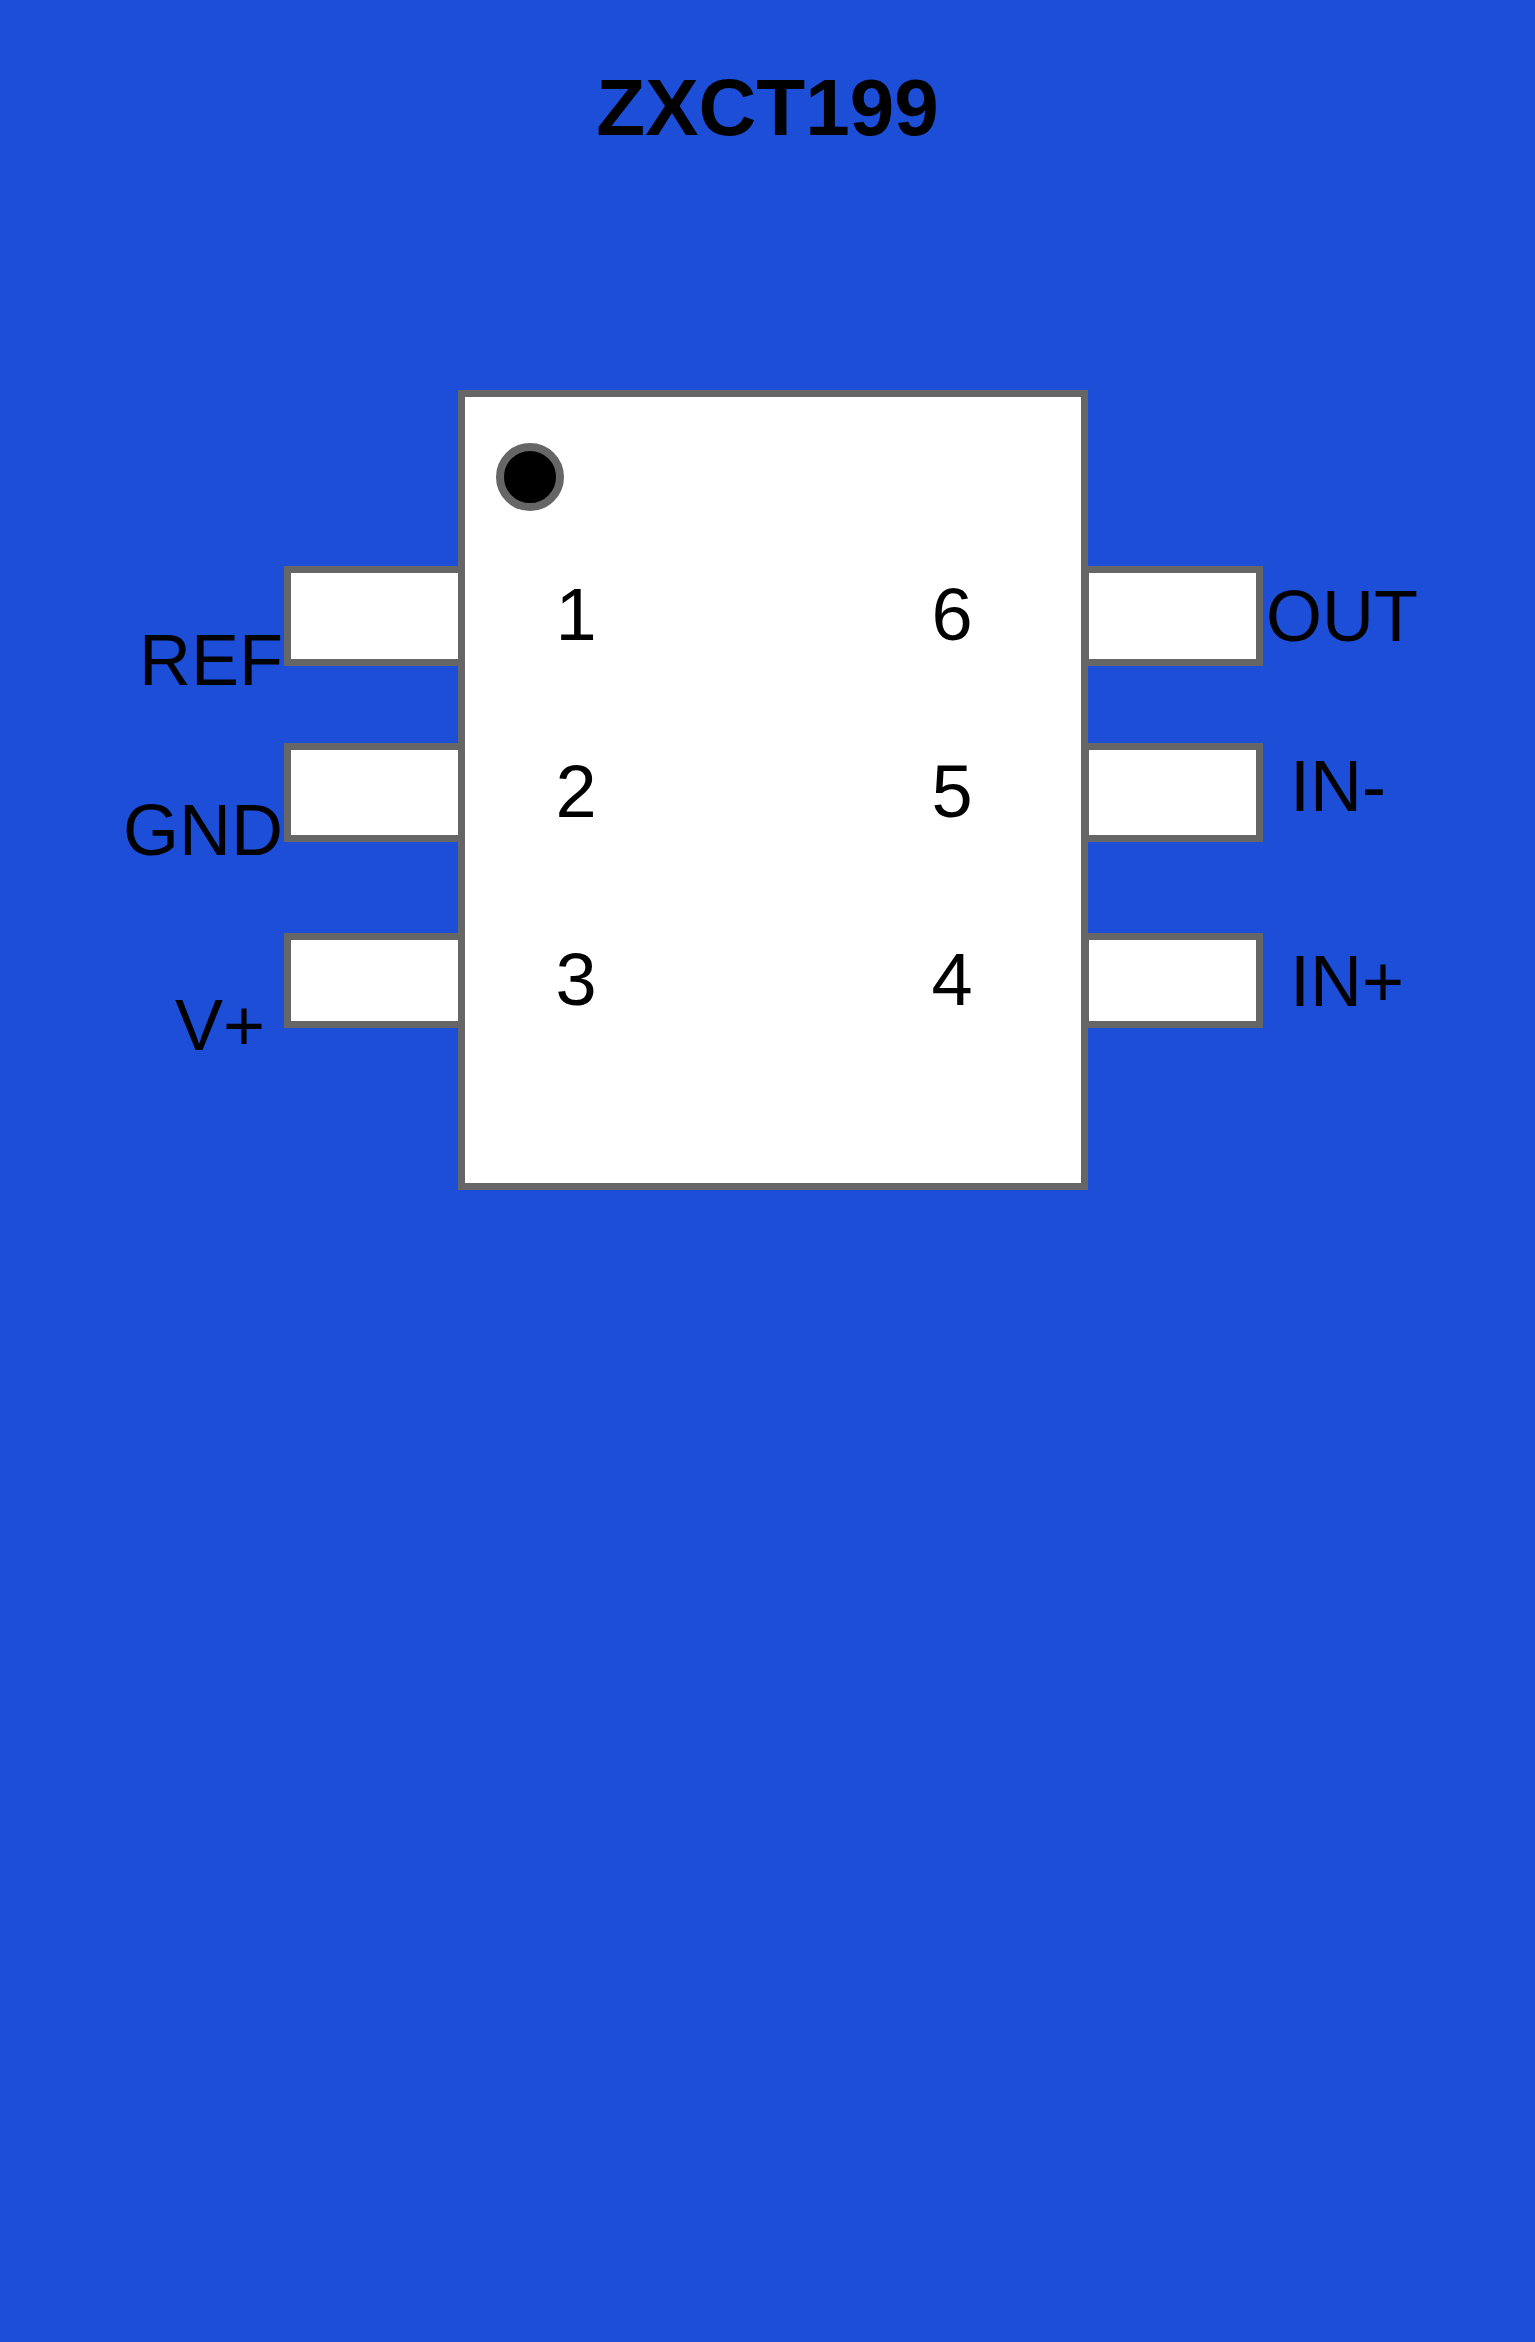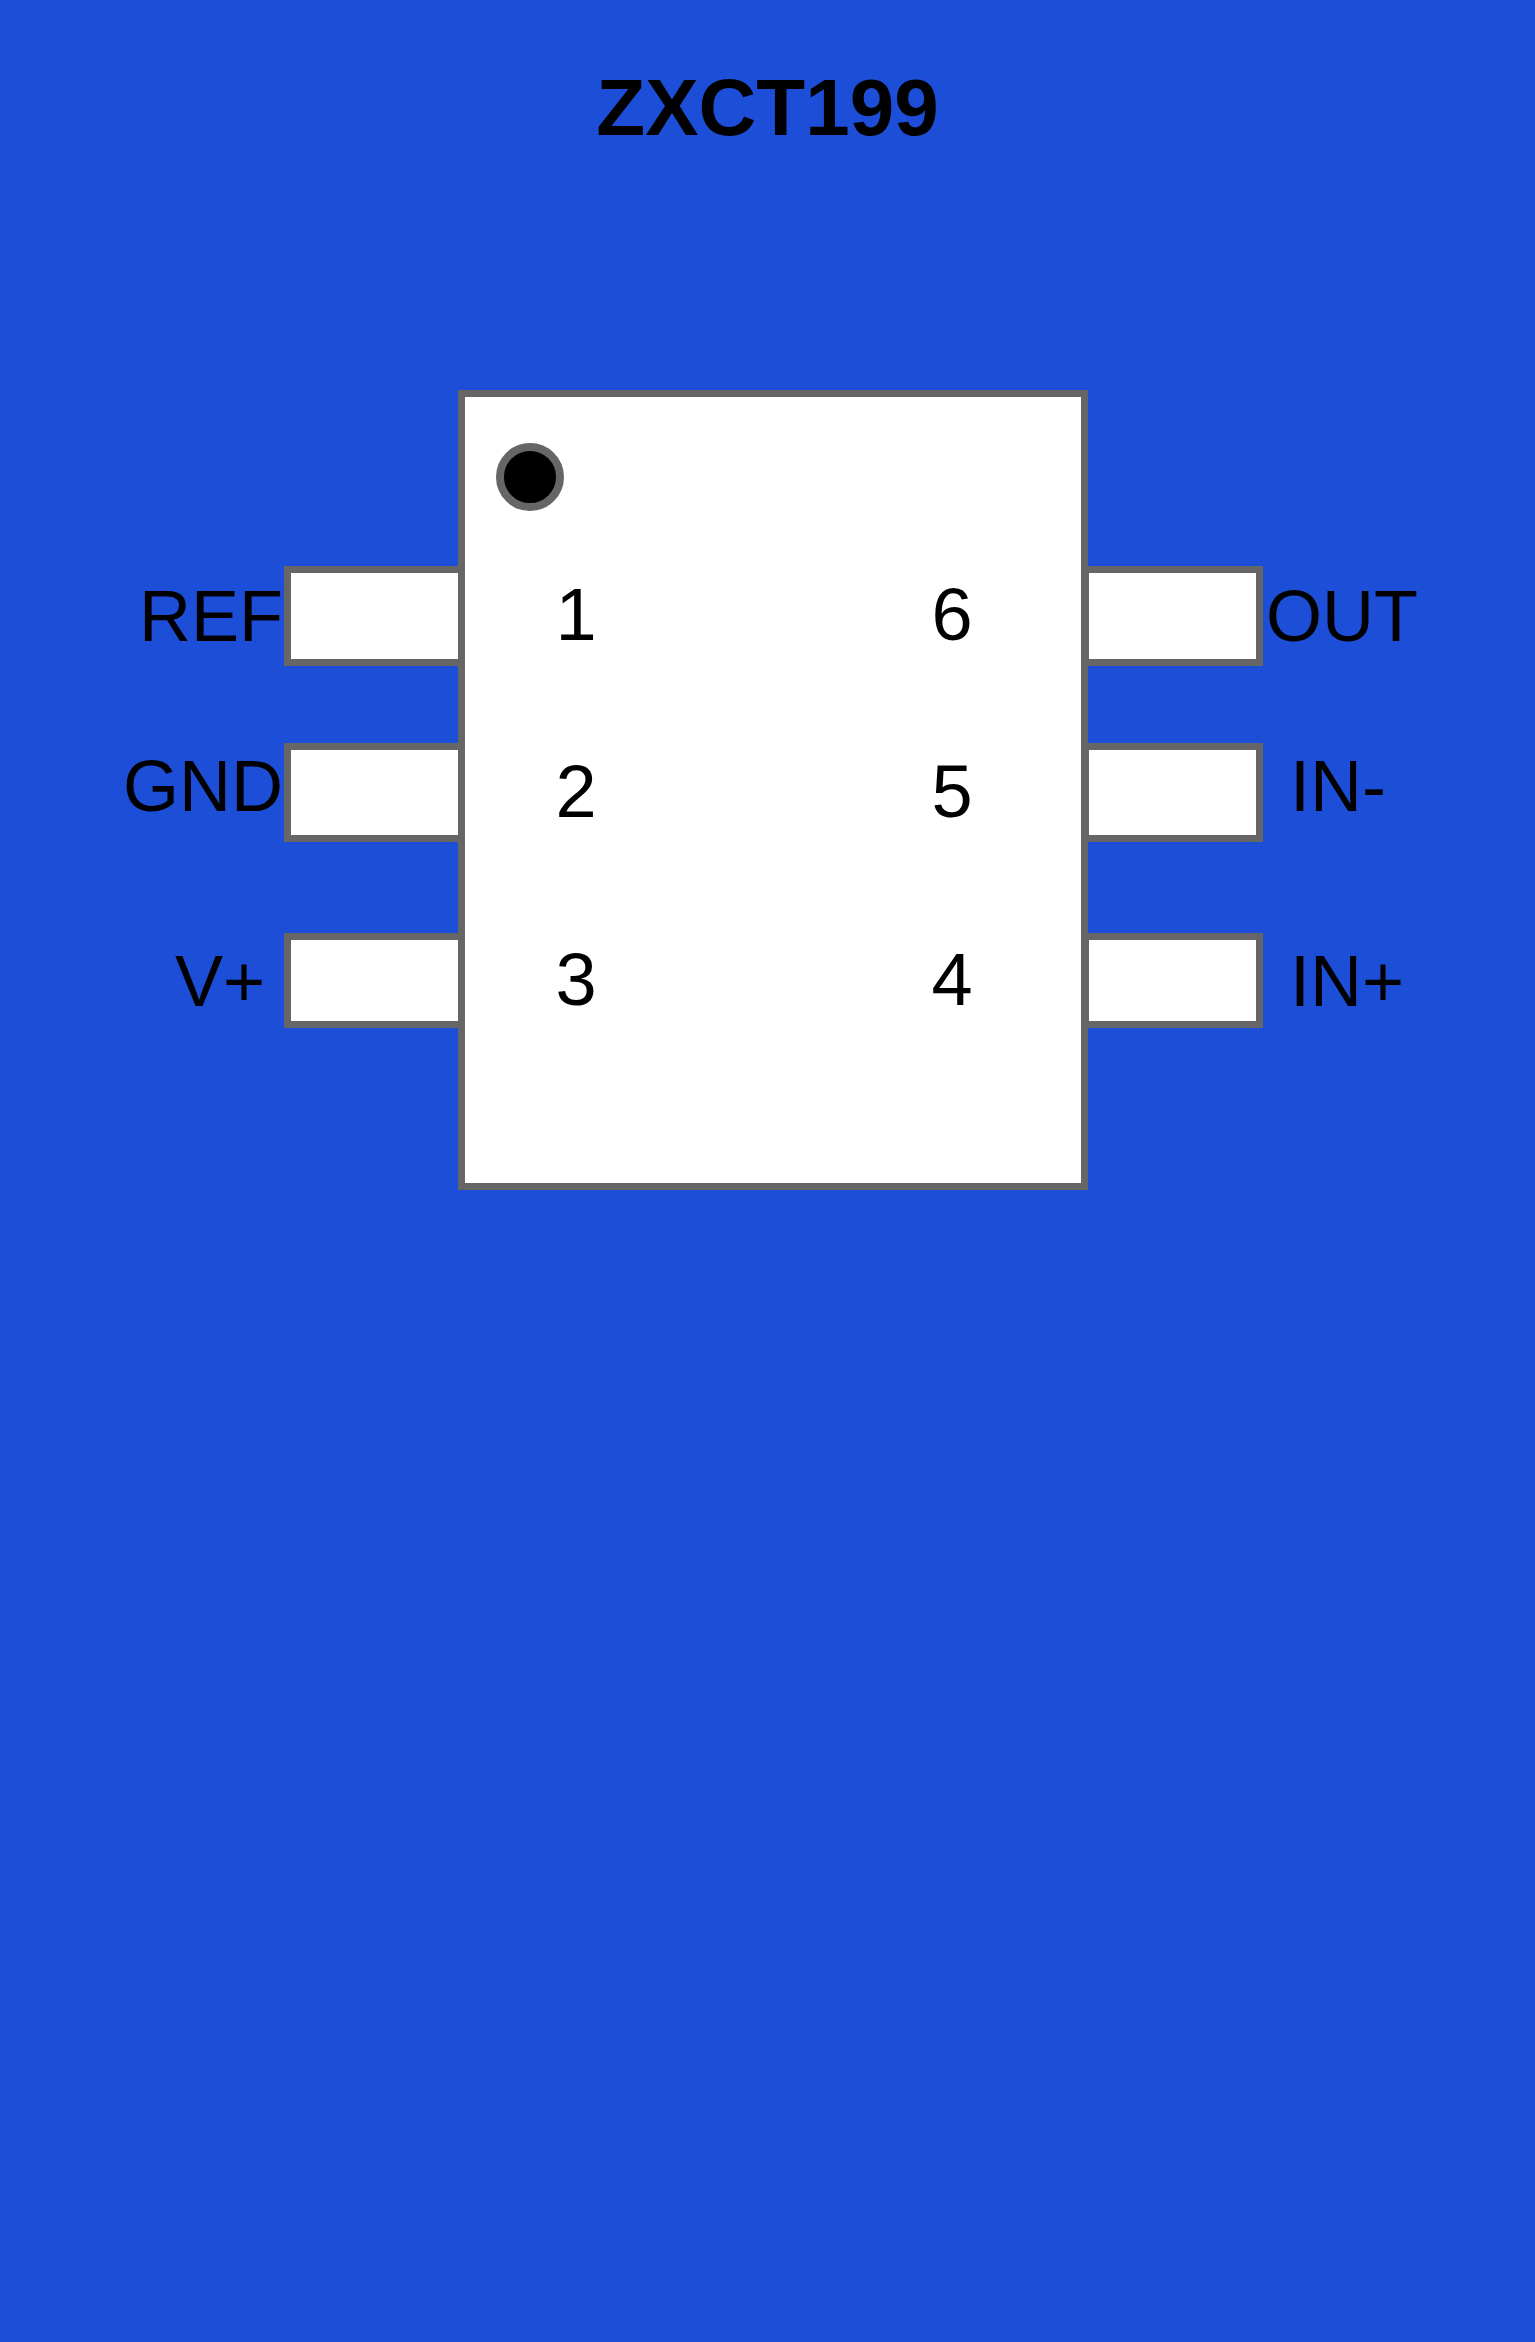--- a/index.html
+++ b/index.html
@@ -86,20 +86,21 @@
   .pin-label {
     position: absolute;
     font-size: 72px;
     color: #000000;
     line-height: 1;
     white-space: nowrap;
   }
   .pin-label.left {
     right: 1252px;           
     text-align: center;
+    margin-top: 44px;
   }
   .pin-label.right {
     left: 1266px;
     text-align: left;
   }
   .lbl-row-1 { top: 580px; }
   .lbl-row-2 { top: 750px; }
   .lbl-row-3 { top: 945px; }
 
   

